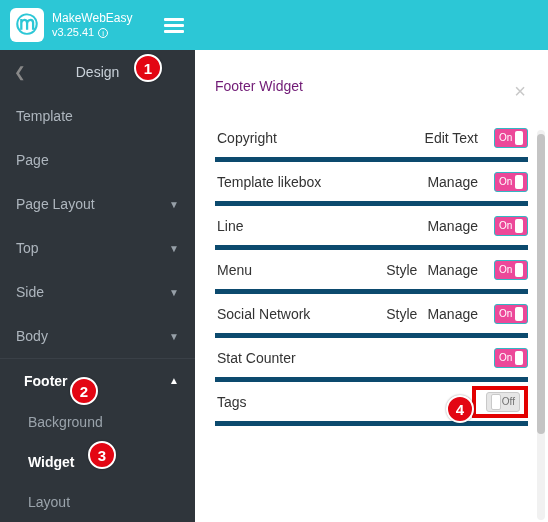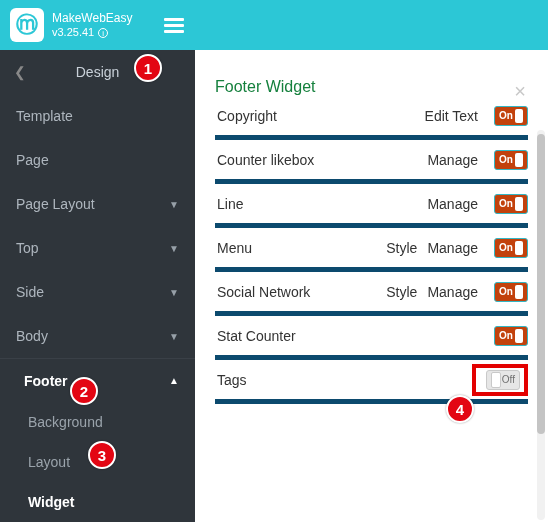--- a/index.html
+++ b/index.html
@@ -21,27 +21,27 @@
   .crumb .label { color: #c9d1d9; }
   .side-item { height: 44px; display: flex; align-items: center; justify-content: space-between; padding: 0 16px; cursor: pointer; color: #aeb6be; }
   .side-item.expanded { color: #fff; font-weight: bold; border-top:1px solid #3a4047;padding-left:24px; }
   .caret { font-size: 10px; color: #97a0a8; }
   .caret.up { color:#fff; }
   .sub-item { height: 40px; display: flex; align-items: center; padding-left: 28px; color: #9aa3ab; cursor: pointer; }
   .sub-item.active { color: #fff; font-weight: bold; }
 
   .main { flex: 1; position: relative; background: #fff; }
   .panel { padding: 28px 20px 0 20px; position: relative; }
-  .panel-title { font-size: 16px; color: #15803d; font-weight: 400; }
+  .panel-title { font-size: 14px; color: #701a75; font-weight: 400; margin-bottom: 24px; }
   .close-x { position: absolute; right: 22px; top: 30px; color: #c8c8c8; font-size: 20px; cursor: pointer; }
   .row { display: flex; align-items: center; height: 44px; border-bottom: 5px solid #0c4a6e; gap: 10px; }
   .row-label { flex: 1; color: #333; padding-left: 2px; }
   .link { color: #333; cursor: pointer; white-space: nowrap; }
   .toggle { width: 34px; height: 20px; border-radius: 3px; display:flex; align-items:center; font-size:10px; font-weight:400; cursor:pointer; padding:0 4px; flex-shrink:0; margin-left:6px; }
-  .toggle.on { background:#c2410c; color:#fff; justify-content:flex-start; border:1px solid #33b6c4;font-weight:bold; }
+  .toggle.on { background:#ec4899; color:#fff; justify-content:flex-start; border:1px solid #33b6c4; }
   .toggle.on::after { content:""; width:8px; height:14px; background:#fff; border-radius:2px; margin-left:auto; }
   .toggle.off { background:#e6e6e6; color:#707070; justify-content:center; border:1px solid #c9c9c9; }
   .toggle.off::before { content:""; width:8px; height:14px; background:#fff; border-radius:2px; margin-right:auto; border:1px solid #c9c9c9; }
   .hlbox { border: 4px solid #e30000; padding: 2px 4px; display:inline-flex; align-items:center; justify-content:center; }
 
   .scrollbar { position:absolute; right:3px; top:80px; width:8px; height:390px; background:#f1f1f1; border-radius:4px; }
   .scrollbar-thumb { width:8px; height:300px; background:#c4c4c4; border-radius:4px; position:absolute; top:4px; }
 
   .callout { position: absolute; width: 28px; height: 28px; background: #e30613; border:2px solid #fff; border-radius: 50%; color: #fff; font-weight: bold; font-size: 15px; display:flex; align-items:center; justify-content:center; box-shadow:0 0 2px rgba(0,0,0,.4); z-index:50; pointer-events:none; }
   .c1 { top: 54px; left: 134px; }
@@ -100,46 +100,46 @@
       <span>Body</span>
       <span class="caret">▼</span>
     </div>
     <div class="side-item expanded">
       <span>Footer</span>
       <span class="caret up">▲</span>
     </div>
     <div class="sub-item">
       <span>Background</span>
     </div>
+    <div class="sub-item active">
+      <span>Widget</span>
+    </div>
     <div class="sub-item">
       <span>Layout</span>
-    </div>
-    <div class="sub-item active">
-      <span>Widget</span>
     </div>
   </div>
 
   <div class="main">
     <div class="scrollbar">
         <div class="scrollbar-thumb"></div>
       </div>
     <div class="panel">
       <div class="panel-title">Footer Widget</div>
       <span class="close-x">×</span>
 
       <div class="row">
         <span class="row-label">Copyright</span>
         <span class="link">Edit Text</span>
         <span class="toggle on">
             <span>On</span>
           </span>
       </div>
 
       <div class="row">
-        <span class="row-label">Counter likebox</span>
+        <span class="row-label">Template likebox</span>
         <span class="link">Manage</span>
         <span class="toggle on">
             <span>On</span>
           </span>
       </div>
 
       <div class="row">
         <span class="row-label">Line</span>
         <span class="link">Manage</span>
         <span class="toggle on">

